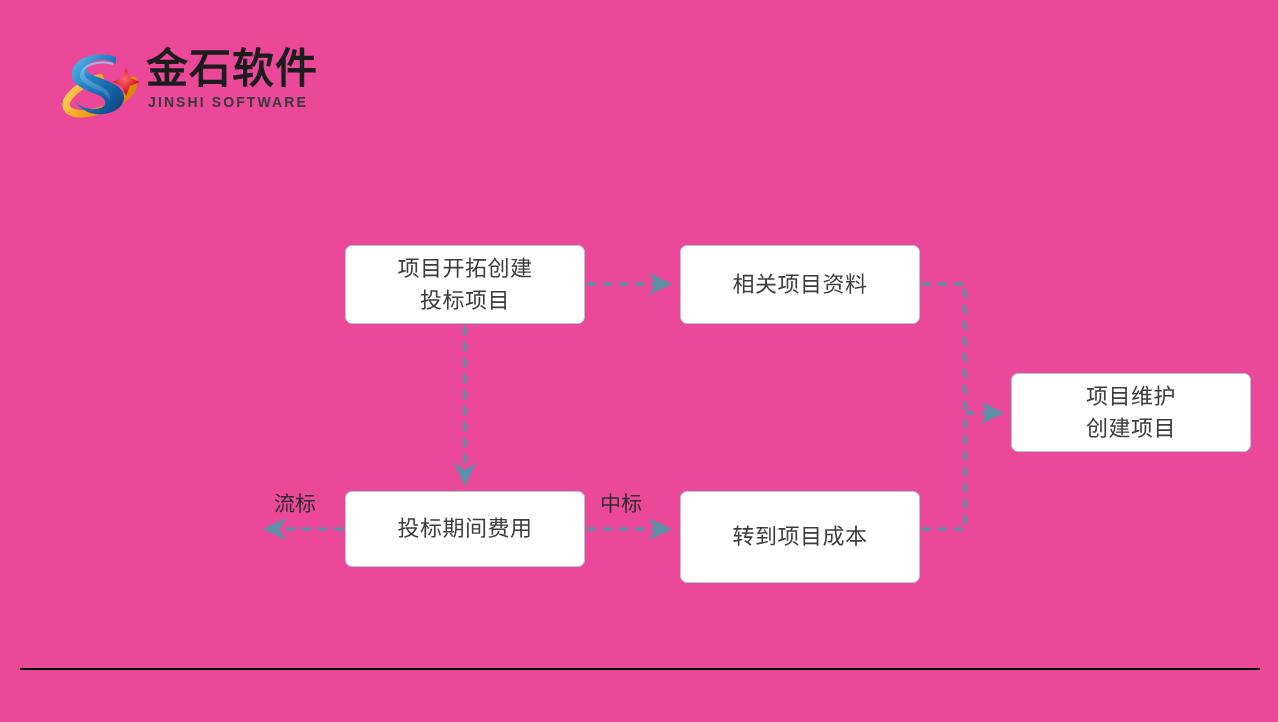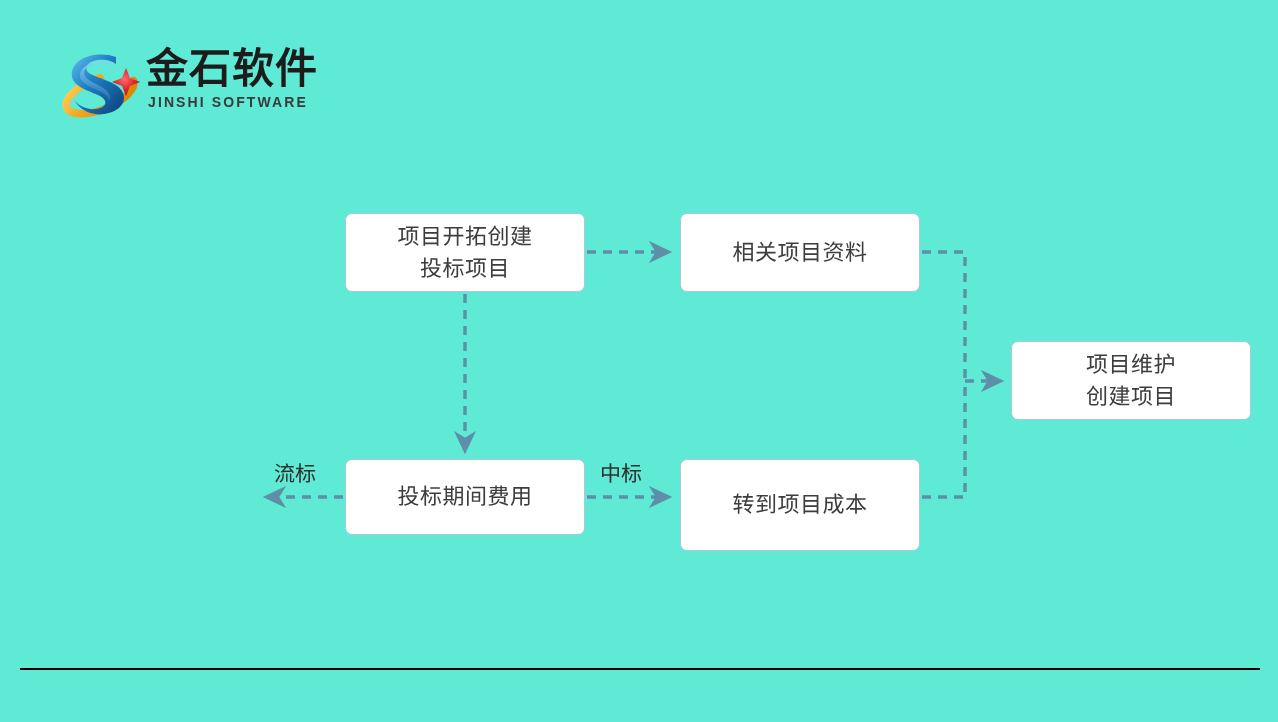--- a/index.html
+++ b/index.html
@@ -13,21 +13,21 @@
     height: 722px;
     position: relative;
     overflow: hidden;
     font-family: "Liberation Sans", "DejaVu Sans", sans-serif;
     color: #404040;
   }
 
   #slide {
     position: absolute;
     inset: 0;
-    background: #5eead4;
+    background: #ec4899;
   }
 
   
   #logo {
     position: absolute;
     left: 58px;
     top: 44px;
     width: 260px;
     height: 82px;
   }
@@ -66,20 +66,21 @@
     font-weight: 700;
     letter-spacing: 2.1px;
     color: #3a3a3a;
     white-space: nowrap;
   }
 
   
   #flow {
     position: absolute;
     inset: 0;
+    margin-top: 32px;
   }
   #edges {
     position: absolute;
     left: 0;
     top: 0;
     width: 1278px;
     height: 722px;
     pointer-events: none;
   }
 
@@ -96,21 +97,21 @@
     color: #3d3d3d;
     font-family: "DejaVu Sans", "Liberation Sans", sans-serif;
     font-size: 22px;
     line-height: 32px;
     letter-spacing: 0.5px;
     white-space: pre-line;
   }
 
   .edge-label {
     position: absolute;
-    font-family: Liberation Serif, serif;
+    font-family: Liberation Mono, monospace;
     font-size: 21px;
     line-height: 26px;
     color: #2f2f2f;
     white-space: nowrap;
   }
 
   #bottom-rule {
     position: absolute;
     left: 20px;
     top: 668px;

